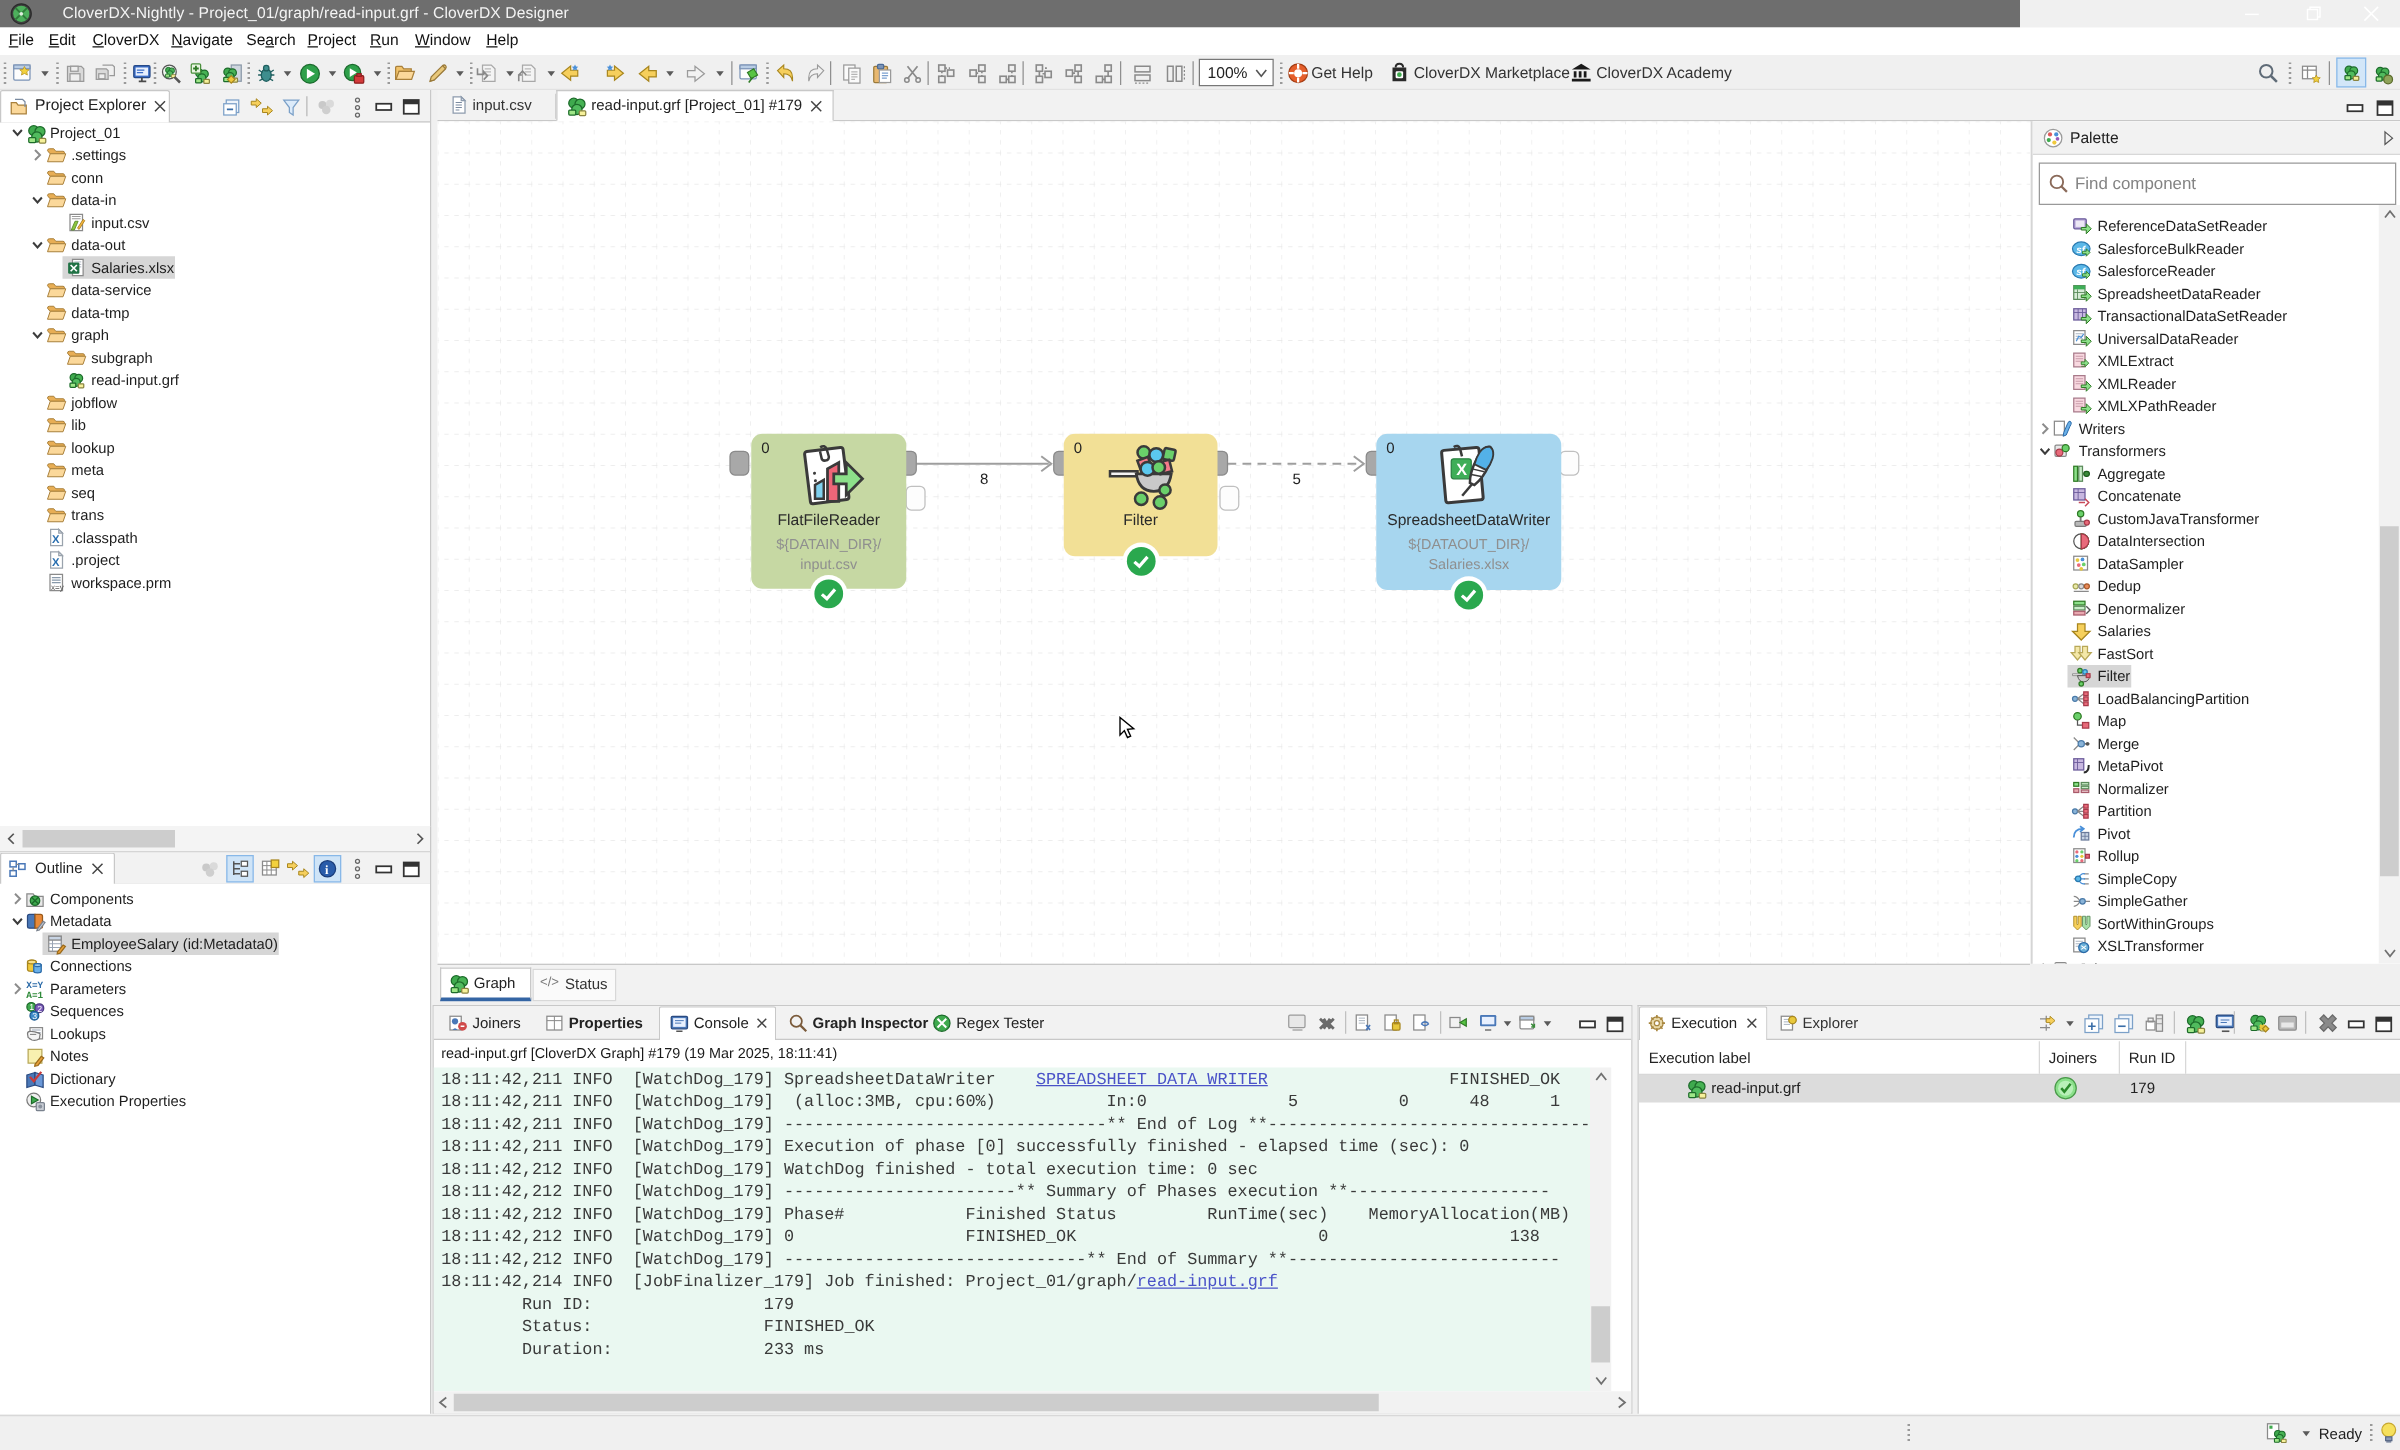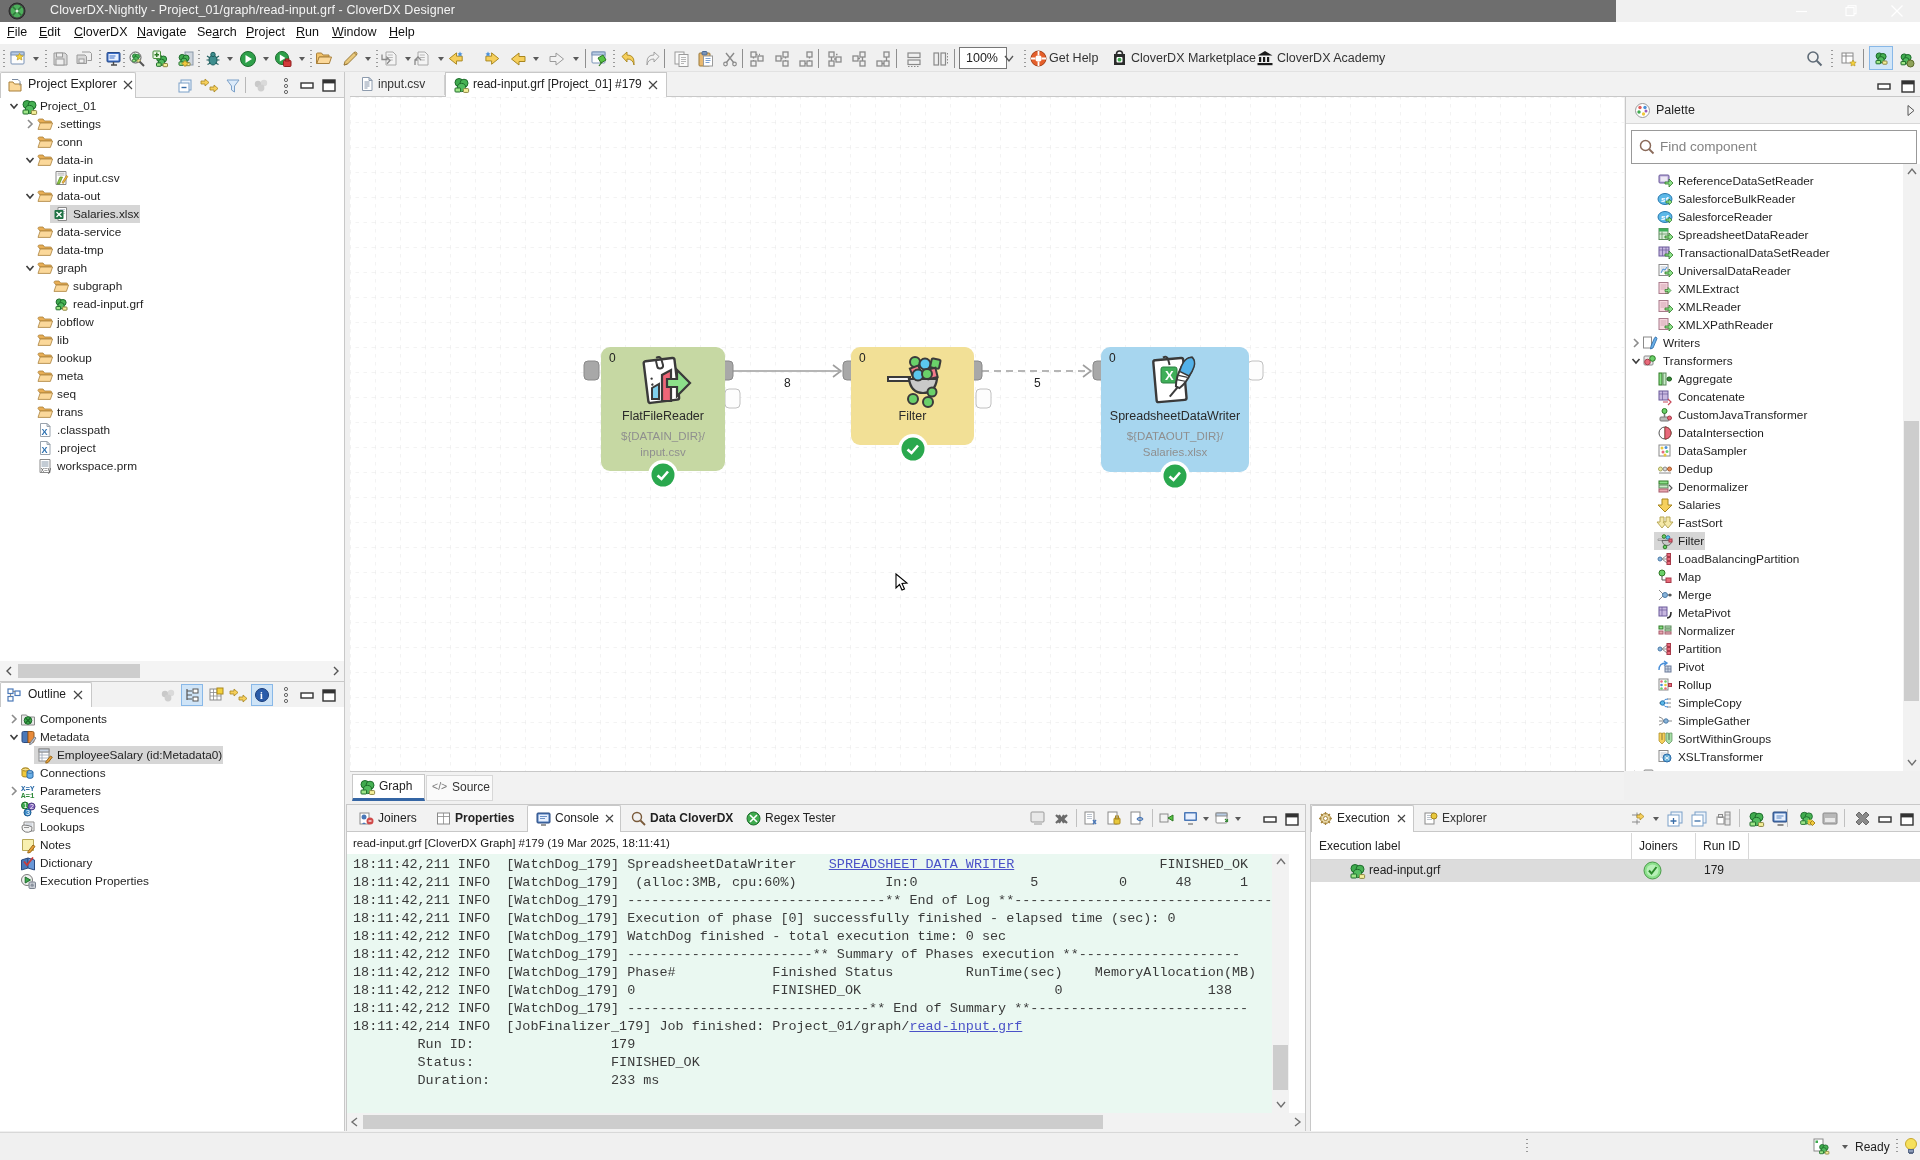--- a/index.html
+++ b/index.html
@@ -307,21 +307,21 @@
       <rect x="3" y="3" width="12" height="4.5" fill="none" stroke="#8a8a8a" stroke-width="1.2"></rect>
       <rect x="3" y="10" width="12" height="4.5" fill="none" stroke="#8a8a8a" stroke-width="1.2"></rect>
       <path d="M3 16.5 h12" stroke="#8a8a8a" stroke-dasharray="1.5 1.5"></path>
     </svg>
     <svg class="abs" style="left:931px;top:6px" width="18" height="18" viewBox="0 0 18 18">
       <rect x="3" y="3" width="4.5" height="12" fill="none" stroke="#8a8a8a" stroke-width="1.2"></rect>
       <rect x="10" y="3" width="4.5" height="12" fill="none" stroke="#8a8a8a" stroke-width="1.2"></rect>
       <path d="M16.5 3 v12" stroke="#8a8a8a" stroke-dasharray="1.5 1.5"></path>
     </svg>
     <div class="lsep" style="left:954px"></div>
-    <div class="abs" style="left:959px;top:3px;width:48px;height:22px;background:#fff;border:1px solid #777">
+    <div class="abs" style="left:959px;top:3px;width:60px;height:22px;background:#fff;border:1px solid #777">
       <span style="position:absolute;left:6px;top:3px;font-size:12.5px;color:#222">100%</span>
       <svg class="abs" style="left:44px;top:7px" width="10" height="8">
         <path d="M1 1 L5 6 L9 1" fill="none" stroke="#555" stroke-width="1.3"></path>
       </svg>
     </div>
     <div class="dsep" style="left:1024px"></div>
     <svg class="abs" style="left:1030px;top:6px" width="17" height="17" viewBox="0 0 17 17">
       <circle cx="8.5" cy="8.5" r="7.5" fill="#e55f2b" stroke="#a33c12"></circle>
       <circle cx="8.5" cy="8.5" r="3.2" fill="#fff"></circle>
       <path d="M8.5 1 v4 M8.5 12 v4 M1 8.5 h4 M12 8.5 h4" stroke="#fff" stroke-width="1.8"></path>
@@ -1050,21 +1050,21 @@
 <div class="abs" style="left:278px;top:324px;width:15px;height:280px;background:#cdcdcd"></div>
 </div>
 <div class="abs" style="left:350px;top:771px;width:1274px;height:29px;background:#f2f2f2;border-top:1px solid #c8c8c8">
 <div class="abs" style="left:2px;top:2px;width:73px;height:27px;background:#fff;border:1px solid #c8c8c8;border-bottom:3px solid #3465a4"></div>
 <svg class="abs" style="left:8px;top:6px" width="17" height="17">
       <use href="#cloverbig"></use>
     </svg>
 <span class="abs" style="left:29px;top:7px;font-size:12px;color:#222">Graph</span>
 <div class="abs" style="left:76px;top:3px;width:67px;height:26px;background:#fafafa;border:1px solid #d8d8d8"></div>
 <span class="abs" style="left:82px;top:8px;font-size:10.5px;color:#777">&lt;/&gt;</span>
-<span class="abs" style="left:102px;top:8px;font-size:12px;color:#333">Source</span>
+<span class="abs" style="left:102px;top:8px;font-size:12px;color:#333">Status</span>
 </div>
 <div class="abs" style="left:346px;top:804px;width:960px;height:327px;background:#fff;border:1px solid #c8c8c8">
 <div class="abs" style="left:0;top:0;width:958px;height:27px;background:#f2f2f2;border-bottom:1px solid #c8c8c8"></div>
 <svg class="abs" style="left:12px;top:6px" width="15" height="15" viewBox="0 0 15 15">
       <rect x="1" y="2" width="9" height="11" fill="#fff" stroke="#8a8a8a"></rect>
       <circle cx="5" cy="6" r="2.5" fill="#4a78b8"></circle>
       <path d="M3 13 q2-3 4 0 Z" fill="#4a78b8"></path>
       <circle cx="11" cy="10" r="3.5" fill="#d04a4a"></circle>
       <path d="M9.5 10 h3" stroke="#fff" stroke-width="1.2"></path>
     </svg>
@@ -1082,21 +1082,21 @@
       <path d="M5 14 h5" stroke="#555" stroke-width="1.2"></path>
     </svg>
     <span class="abs" style="left:208px;top:6px;font-size:12px;font-weight:normal;color:#222">Console</span>
     <svg class="abs" style="left:257px;top:8px" width="11" height="11">
       <path d="M2 2 L9 9 M9 2 L2 9" stroke="#444" stroke-width="1.2"></path>
     </svg>
 <svg class="abs" style="left:284px;top:6px" width="15" height="15" viewBox="0 0 15 15">
       <circle cx="6" cy="6" r="4.5" fill="none" stroke="#7a5a3a" stroke-width="1.4"></circle>
       <path d="M9.5 9.5 L14 14" stroke="#7a5a3a" stroke-width="1.8"></path>
     </svg>
-    <span class="abs" style="left:303px;top:6px;font-size:12px;font-weight:bold;color:#222">Data CloverDX</span>
+    <span class="abs" style="left:303px;top:6px;font-size:12px;font-weight:bold;color:#222">Graph Inspector</span>
 <svg class="abs" style="left:399px;top:6px" width="15" height="15" viewBox="0 0 15 15">
       <circle cx="7.5" cy="7.5" r="6.5" fill="#3faa4e" stroke="#1c6b2a"></circle>
       <path d="M4 4 L11 11 M11 4 L4 11" stroke="#fff" stroke-width="1.6"></path>
     </svg>
     <span class="abs" style="left:418px;top:6px;font-size:12px;font-weight:normal;color:#222">Regex Tester</span>
 <svg class="abs" style="left:683px;top:6px" width="16" height="15">
       <rect x="1" y="1" width="13" height="10" rx="1" fill="#e8e8e8" stroke="#9a9a9a"></rect>
       <path d="M4 13 h8" stroke="#9a9a9a"></path>
     </svg>
 <svg class="abs" style="left:707px;top:6px" width="15" height="15">

